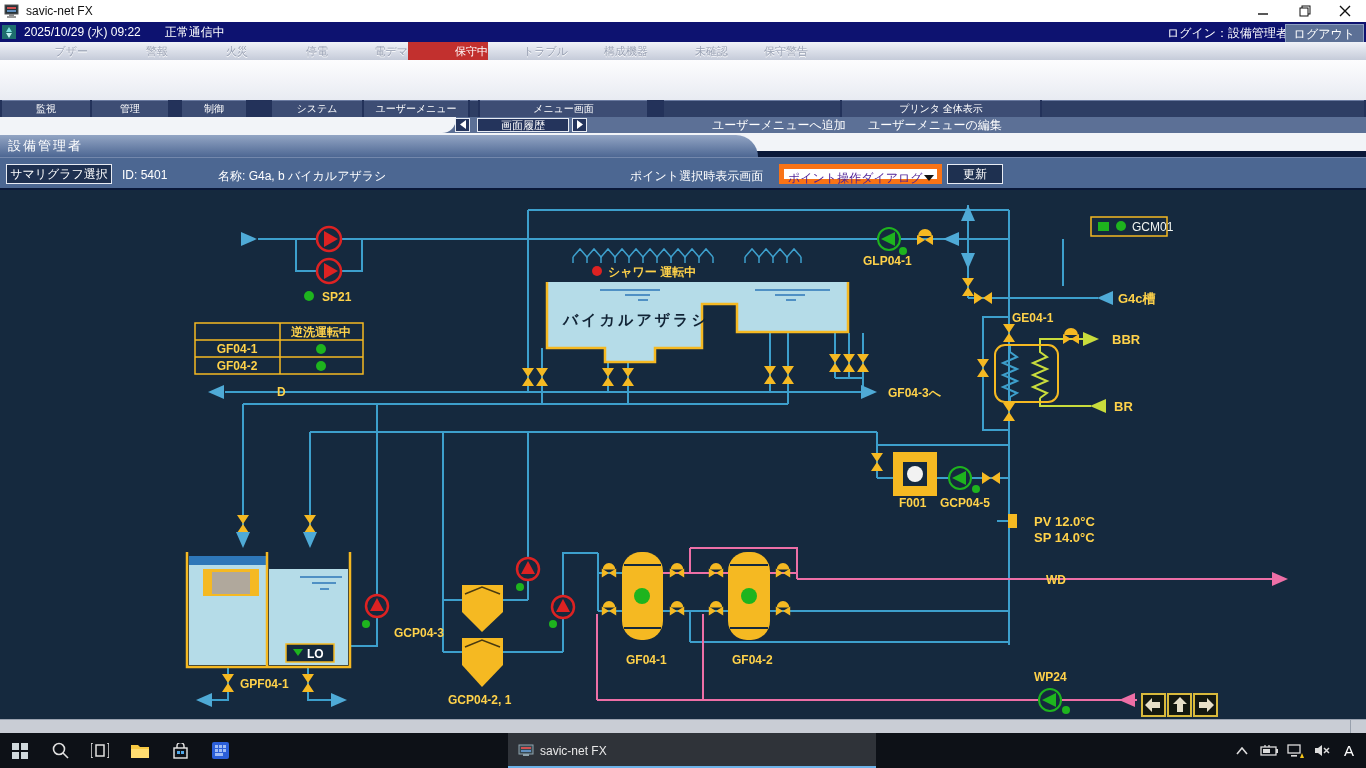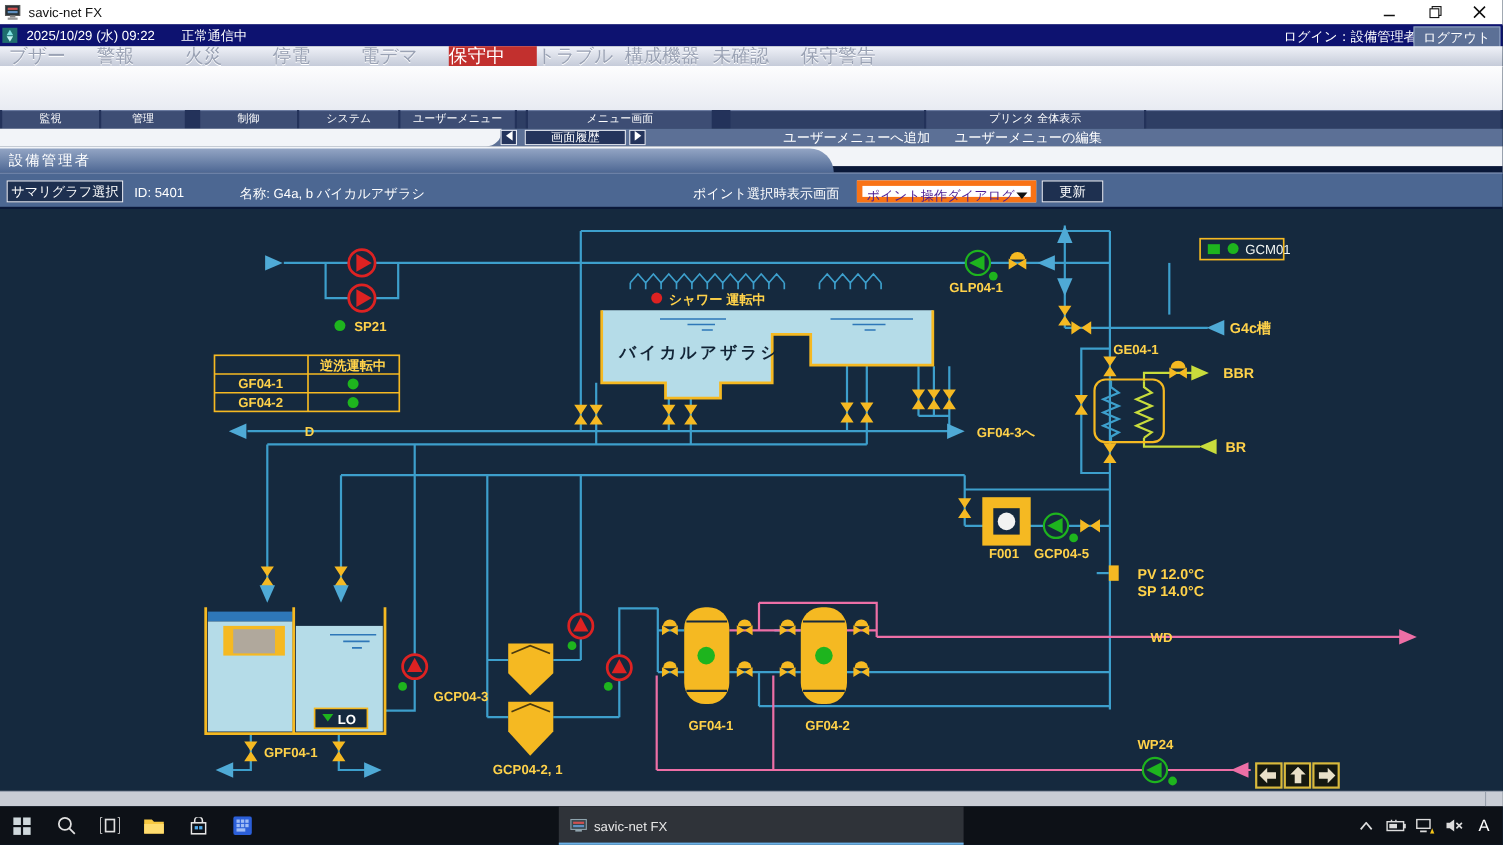--- a/index.html
+++ b/index.html
@@ -13,21 +13,21 @@
   .wctl{position:absolute;top:0;width:34px;height:21px;display:flex;align-items:center;justify-content:center;}
   
   #statusbar{left:0;top:22px;width:1366px;height:20px;background:#0D1270;color:#fff;
              font-size:12px;display:flex;align-items:center;}
   #logout-btn{position:absolute;right:2px;top:2px;background:#5C7096;color:#fff;
               padding:1px 8px;font-size:12px;border:1px solid #8DA0C0;}
   #login-label{position:absolute;right:78px;top:3px;font-size:12px;color:#fff;}
   
   #tabbar{left:0;top:42px;width:1366px;height:18px;
           background:linear-gradient(#F0F2F8,#C5CBD9);display:flex;border-bottom:1px solid #aab;}
-  .atab{width:80px;text-align:left;font-size:17px;color:#9AA2B4;line-height:18px;
+  .atab{width:80px;text-align:right;font-size:11px;color:#9AA2B4;line-height:18px;
         text-shadow:0 1px 0 #fff;}
   .atab.active{background:#C2302E;color:#fff;text-shadow:none;}
   
   #whiteband{left:0;top:60px;width:1366px;height:40px;background:linear-gradient(#FDFDFE,#E8EBF2);}
   
   #menurow{left:0;top:100px;width:1366px;height:17px;background:#23325A;}
   .mseg{position:absolute;top:0;height:16px;background:#3D4D74;color:#fff;font-size:10px;
         text-align:center;line-height:16px;border-top:1px solid #6A7AA0;}
   .mseg.empty{background:#2E3E64;}
   
@@ -125,21 +125,21 @@
   <div class="atab">構成機器</div>
   <div class="atab">未確認</div>
   <div class="atab">保守警告</div>
 </div>
 
 <div id="whiteband" class="abs"></div>
 
 <div id="menurow" class="abs">
   <div class="mseg" style="left:2px;width:88px">監視</div>
   <div class="mseg" style="left:92px;width:76px">管理</div>
-  <div class="mseg" style="left:182px;width:88px">制御</div>
+  <div class="mseg" style="left:182px;width:64px">制御</div>
   <div class="mseg" style="left:272px;width:90px">システム</div>
   <div class="mseg" style="left:364px;width:104px">ユーザーメニュー</div>
   <div class="mseg empty" style="left:470px;width:8px"></div>
   <div class="mseg" style="left:480px;width:167px">メニュー画面</div>
   <div class="mseg empty" style="left:664px;width:176px"></div>
   <div class="mseg" style="left:842px;width:198px">プリンタ 全体表示</div>
   <div class="mseg empty" style="left:1042px;width:322px"></div>
 </div>
 
 <div id="navrow" class="abs">

